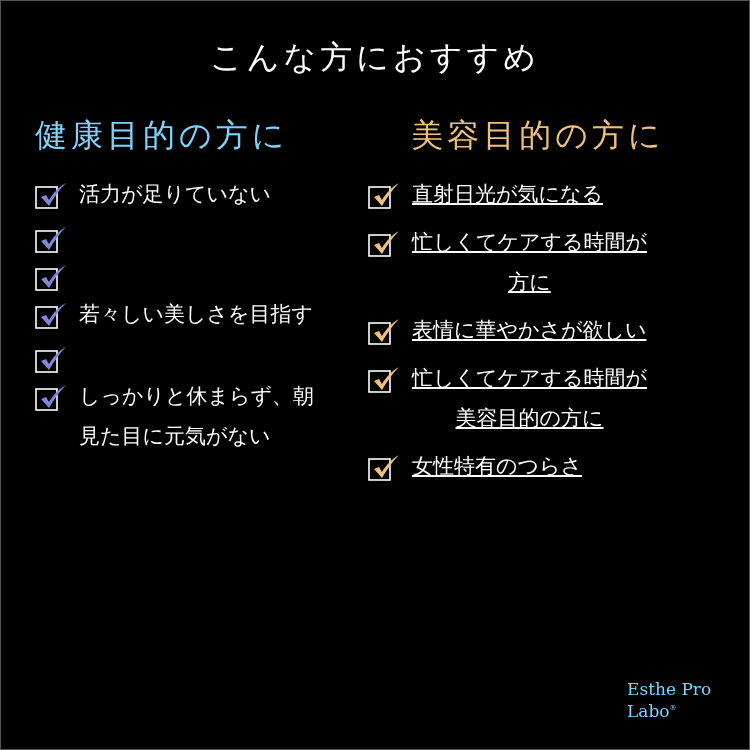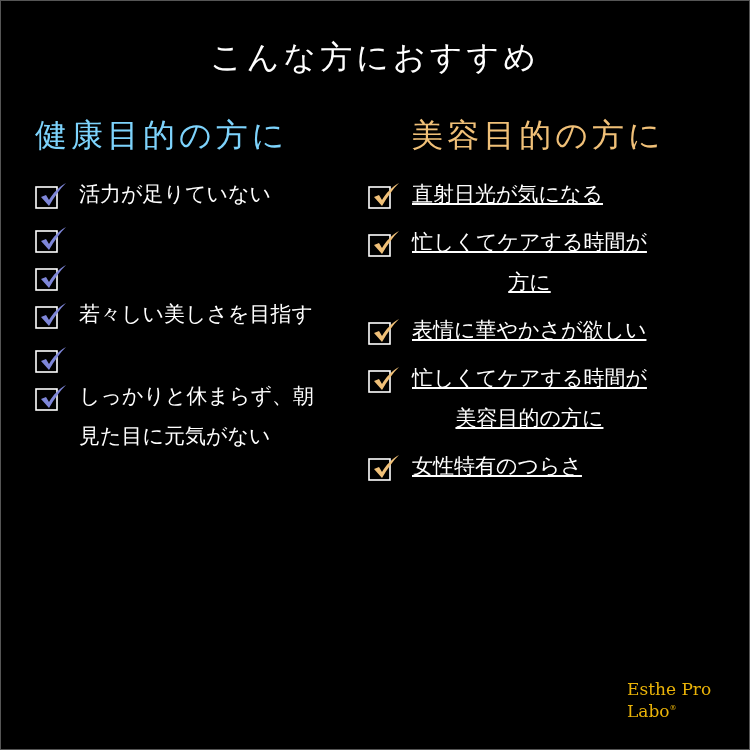--- a/index.html
+++ b/index.html
@@ -13,21 +13,21 @@
   .col.right{left:368px;width:340px;text-align:center;}
   .heading{font-size:32px;letter-spacing:4px;margin-bottom:16px;line-height:46px;}
   .left .heading{color:#7dd3fc;}
   .right .heading{color:#f0c078;}
   .item{display:flex;align-items:flex-start;font-size:21px;line-height:40px;color:#fff;}
   .left .item{margin-bottom:4px;}
   .right .item{margin-bottom:8px;text-decoration:underline;}
   .check{flex:0 0 auto;width:32px;height:26px;margin-top:8px;margin-right:12px;position:relative;}
   .check svg{position:absolute;left:0;top:0;}
   .logo{position:absolute;left:627px;top:680px;font-family:"DejaVu Serif","Liberation Serif",serif;
-        color:#eab308;font-size:17px;line-height:19px;}
+        color:#7dd3fc;font-size:17px;line-height:19px;}
   .logo sup{font-size:7px;}
 </style>
 </head>
 <body>
 
 <div class="frame"></div>
 
 <div class="title">こんな方におすすめ</div>
 
 <div class="col left">

